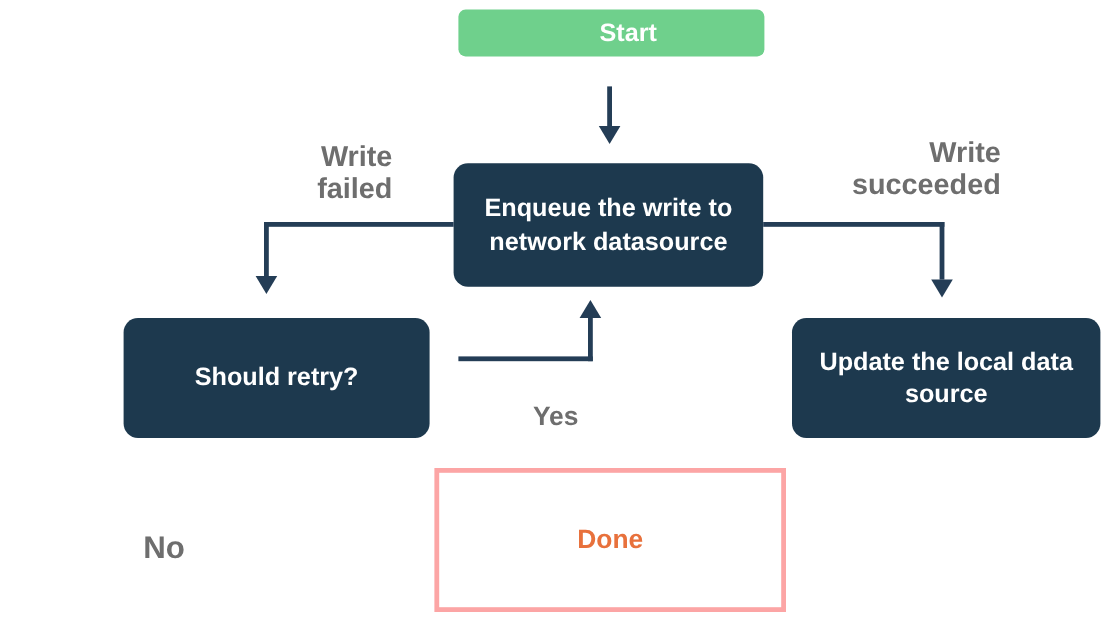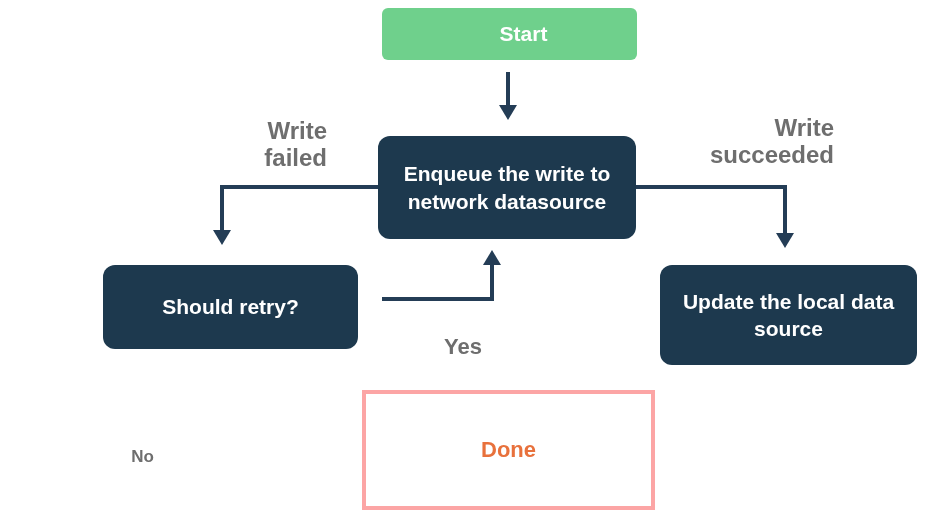--- a/index.html
+++ b/index.html
@@ -5,42 +5,42 @@
   html,body{margin:0;padding:0;background:#ffffff;}
   .canvas{
     position:relative;width:930px;height:516px;background:#ffffff;overflow:hidden;
     font-family:"Liberation Sans","DejaVu Sans",sans-serif;
   }
   .node{
     position:absolute;display:flex;align-items:center;justify-content:center;
     text-align:center;font-weight:bold;box-sizing:border-box;
   }
   .node-start{
-    left:382px;top:8px;width:255px;height:52px;
+    left:382px;top:8px;width:255px;height:39px;
     background:#6fd08c;color:#ffffff;border-radius:6px;font-size:21px;padding-left:28px;
   }
   .node-navy{
     background:#1d394e;color:#ffffff;border-radius:12px;
     font-size:21px;line-height:1.3;padding:0 14px;
   }
   .node-enqueue{left:378px;top:136px;width:258px;height:103px;}
-  .node-should-retry{left:103px;top:265px;width:255px;height:84px;}
+  .node-should-retry{left:103px;top:265px;width:255px;height:100px;}
   .node-update-local{left:660px;top:265px;width:257px;height:100px;}
   .node-done{
     left:362px;top:390px;width:293px;height:120px;
     background:#ffffff;border:4px solid #fca5a5;color:#e8713c;font-size:22px;
   }
   .edge-label{
     position:absolute;color:#6e6e6e;font-weight:bold;text-align:right;
     font-size:24px;line-height:27px;
   }
   .lbl-write-failed{left:227px;top:117px;width:100px;}
   .lbl-write-succeeded{left:674px;top:114px;width:160px;}
   .lbl-yes{left:412px;top:333px;width:70px;font-size:22px;}
-  .lbl-no{left:94px;top:443px;width:60px;font-size:17px;}
+  .lbl-no{left:94px;top:443px;width:60px;font-size:26px;}
   .line{position:absolute;background:#243d56;}
   .ah{position:absolute;width:0;height:0;border-left:9px solid transparent;border-right:9px solid transparent;}
   .ah-down{border-top:15px solid #243d56;}
   .ah-up{border-bottom:15px solid #243d56;}
   
   .a1-v{left:506px;top:72px;width:4px;height:35px;}
   .a1-h{left:499px;top:105px;}
   
   .a2-h{left:220px;top:185px;width:158px;height:4px;}
   .a2-v{left:220px;top:185px;width:4px;height:45px;}

